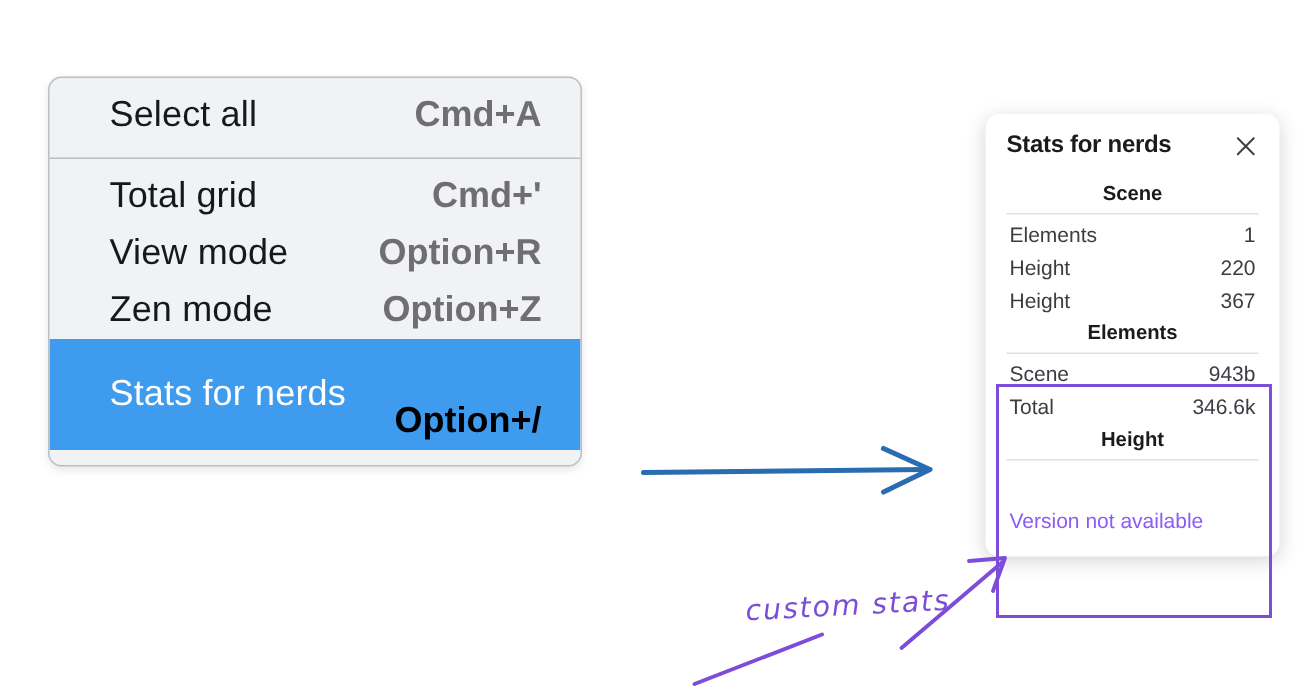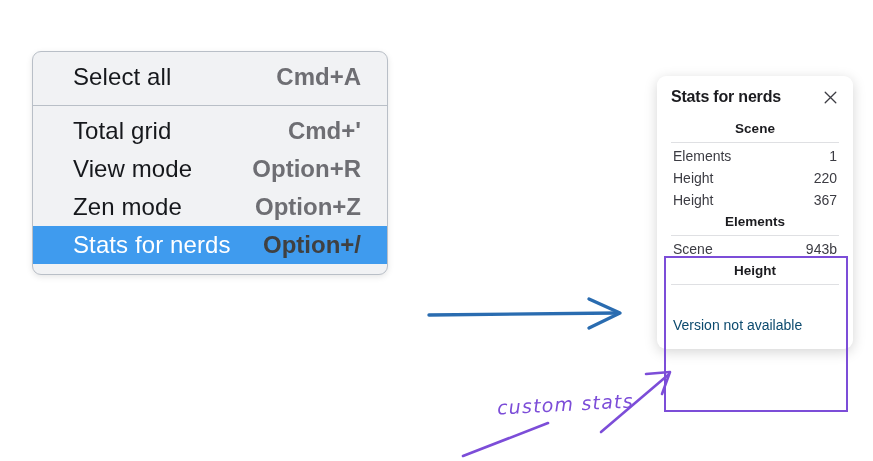--- a/index.html
+++ b/index.html
@@ -51,21 +51,21 @@
   .menu-item .mi-shortcut {
     font-size: 24px;
     color: #6e6e73;
     white-space: nowrap;
     font-weight: bold;
   }
   .menu-item.is-highlighted {
     background: #3f9bee;
   }
   .menu-item.is-highlighted .mi-label { color: #ffffff; }
-  .menu-item.is-highlighted .mi-shortcut { color: #404040; }
+  .menu-item.is-highlighted .mi-shortcut { color: #000000; margin-top: 36px; }
 
   
   #stats-panel {
     position: absolute;
     left: 657px;
     top: 76px;
     width: 196px;
     background: #ffffff;
     border-radius: 9px;
     box-shadow: 0 3px 13px rgba(0,0,0,0.17);
@@ -109,21 +109,21 @@
     align-items: flex-end;
     justify-content: space-between;
     padding: 3px 2px;
     font-size: 14px;
     color: #3c3c43;
   }
   .sp-row .sp-key { white-space: nowrap; }
   .sp-row .sp-val { white-space: nowrap; }
   .sp-note {
     font-size: 14px;
-    color: #0c4a6e;
+    color: #8b5cf6;
     padding: 4px 2px 2px 2px;
     white-space: nowrap;
     margin-top: 28px;
   }
 
   
   #annotation-box {
     position: absolute;
     left: 664px;
     top: 256px;
@@ -217,20 +217,24 @@
     </div>
   </div>
 
   <div>
     <div class="sp-section-title">Elements</div>
     <div class="sp-divider"></div>
     <div class="sp-row">
       <span class="sp-key">Scene</span>
       <span class="sp-val">943b</span>
     </div>
+    <div class="sp-row">
+      <span class="sp-key">Total</span>
+      <span class="sp-val">346.6k</span>
+    </div>
   </div>
 
   <div>
     <div class="sp-section-title">Height</div>
     <div class="sp-divider"></div>
     <div class="sp-note">Version not available</div>
   </div>
 
 </div>
 

